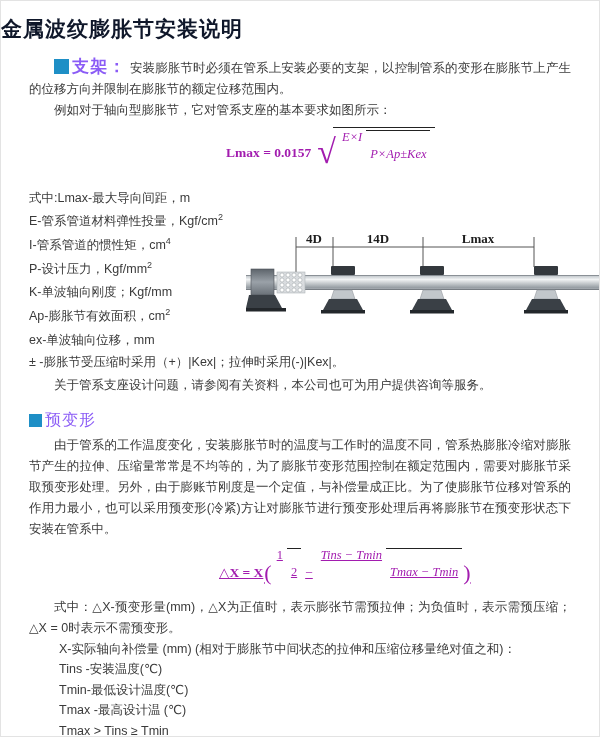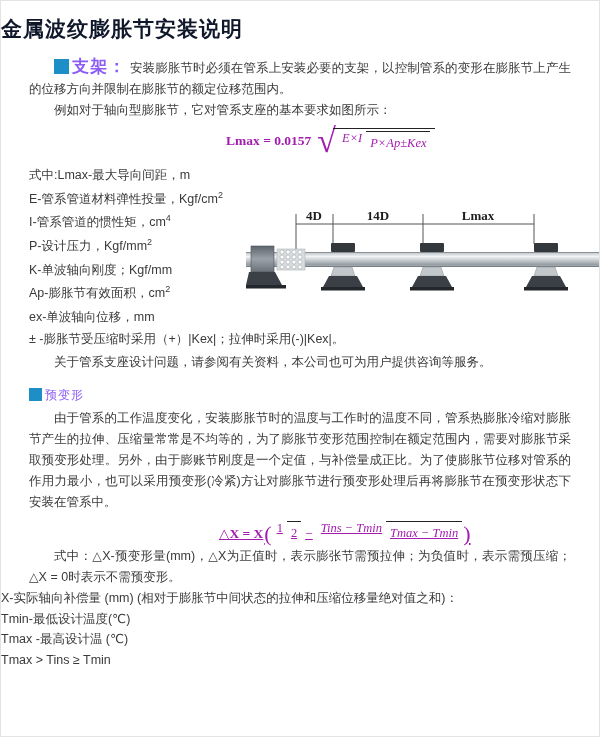--- a/index.html
+++ b/index.html
@@ -16,49 +16,49 @@
   }
   p{margin:0;}
   .para{margin:0 28px;line-height:21px;text-align:justify;}
   .indent{text-indent:2em;}
   .support-para{margin-top:13px;}
   .sq{display:inline-block;background:#1e8fc6;vertical-align:-2px;margin-right:3px;}
   .sq.big{width:15px;height:15px;}
   .sq.small{width:13px;height:13px;}
   .blue{color:#8b5cf6;}
   .support-head{font-size:17px;font-weight:bold;letter-spacing:1px;}
-  h2.sec{font-size:12px;font-weight:500;color:#1a96d2;margin:14px 4px 4px 28px;letter-spacing:1px;}
+  h2.sec{font-size:16px;font-weight:500;color:#1a96d2;margin:14px 4px 4px 28px;letter-spacing:1px;}
   h3.sub{font-size:15px;font-weight:500;color:#1a9cd6;margin:10px 0 2px 58px;letter-spacing:1px;}
 
   
   .formula{font-family:"Liberation Serif","DejaVu Serif",serif;color:#a21caf;
     display:flex;align-items:center;font-size:13.5px;}
   .f-lmax{margin:6px 0 4px 225px;font-weight:bold;}
   .sqrt{display:inline-flex;align-items:center;margin-left:6px;}
   .sqrt .rad{font-size:34px;line-height:0.85;font-weight:normal;margin-right:-3px;}
   .sqrt .content{border-top:1.6px solid #222;padding:2px 5px 0 5px;}
   .frac{display:inline-flex;flex-direction:row;text-align:center;
     font-style:italic;font-weight:normal;line-height:1.25;font-size:12.5px;vertical-align:middle;}
   .frac .num{padding:0 4px;}
-  .frac .den{border-top:1.1px solid #222;padding:4px 4px;}
+  .frac .den{border-top:1.1px solid #222;padding:16px 4px;}
   .frac.plain{font-style:normal;}
   .f-dx{margin:8px 0 0 218px;font-weight:bold;text-decoration:underline;}
   .f-dx .paren{font-size:22px;font-weight:normal;line-height:1;margin:0 1px;}
   .f-dx .op{margin:0 4px;font-weight:normal;}
 
   
   .defs-zone{position:relative;margin-top:6px;min-height:140px;}
   .def-row{margin-left:28px;line-height:19.5px;}
   sup{font-size:9px;}
   .diagram{position:absolute;left:245px;top:44px;}
 
   .pm-line,.consult-line{margin:2px 28px 0 28px;line-height:21px;}
   .consult-line{text-indent:2em;}
 
-  .note-row{line-height:20.5px;}
+  .note-row{margin-left:58px;line-height:20.5px;}
 
   svg text{font-family:"Liberation Serif","DejaVu Serif",serif;font-weight:bold;font-size:13px;fill:#1d1d1d;}
 </style>
 </head>
 <body>
 
 <div class="page">
 
   <h1 class="title">金属波纹膨胀节安装说明</h1>
 
@@ -192,17 +192,18 @@
     <span class="op">−</span>
     <span class="frac">
       <span class="num">Tins − Tmin</span>
       <span class="den">Tmax − Tmin</span>
     </span>
     <span class="paren">)</span>
   </div>
 
   <p class="para indent">式中：△X-预变形量(mm)，△X为正值时，表示膨张节需预拉伸；为负值时，表示需预压缩；△X = 0时表示不需预变形。</p>
   <div class="note-row">X-实际轴向补偿量 (mm) (相对于膨胀节中间状态的拉伸和压缩位移量绝对值之和)：</div>
+  <div class="note-row">Tins -安装温度(℃)</div>
   <div class="note-row">Tmin-最低设计温度(℃)</div>
   <div class="note-row">Tmax -最高设计温 (℃)</div>
   <div class="note-row">Tmax &gt; Tins ≥ Tmin</div>
 
 </div>
 
 </body></html>

